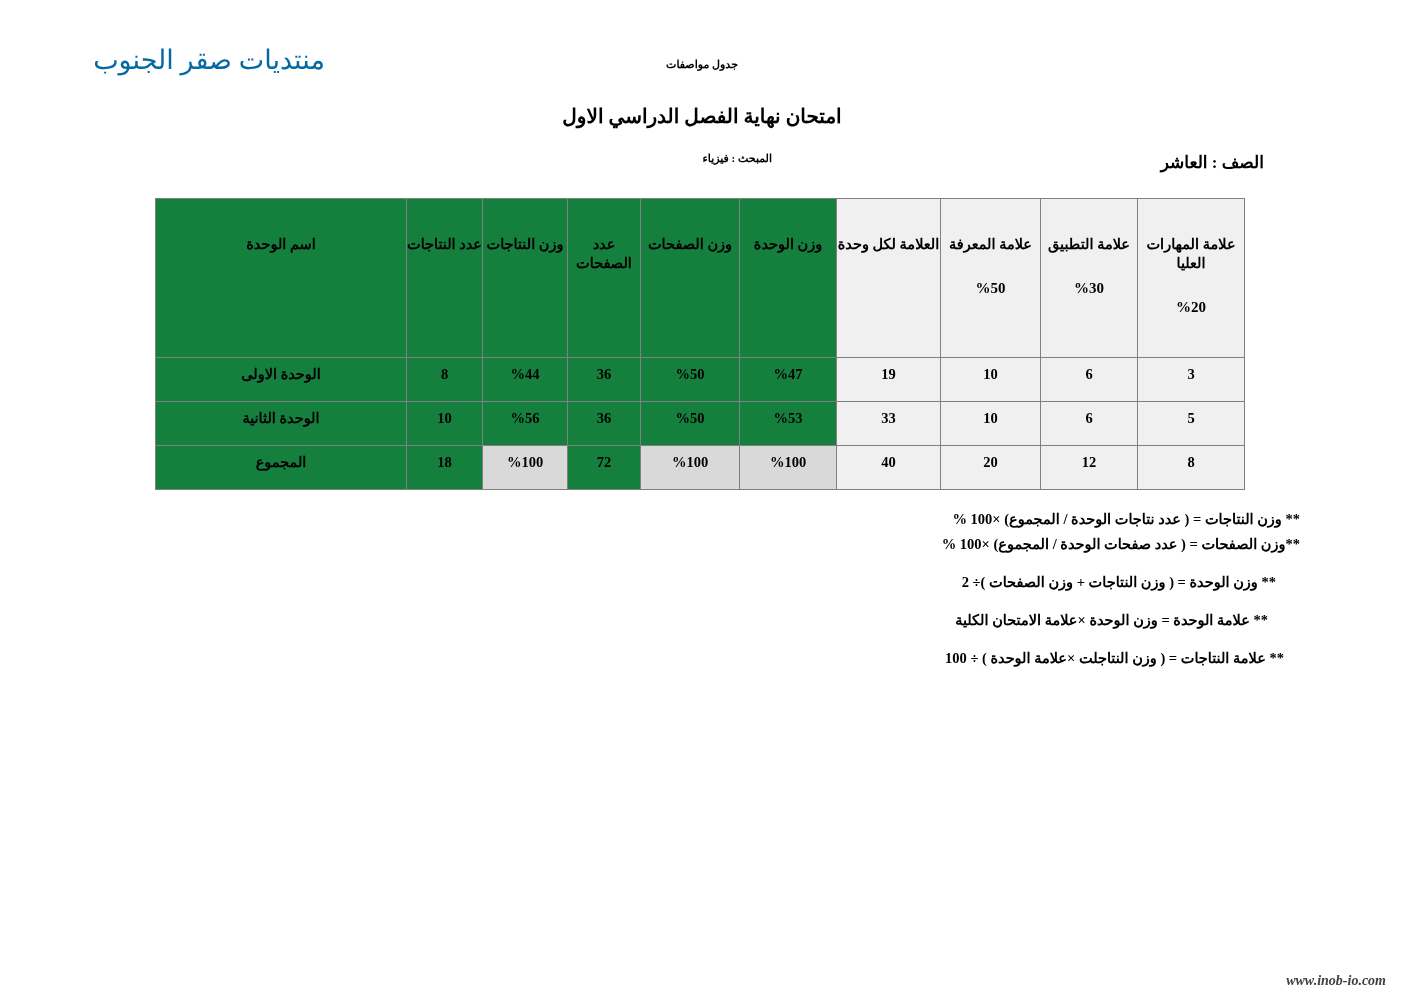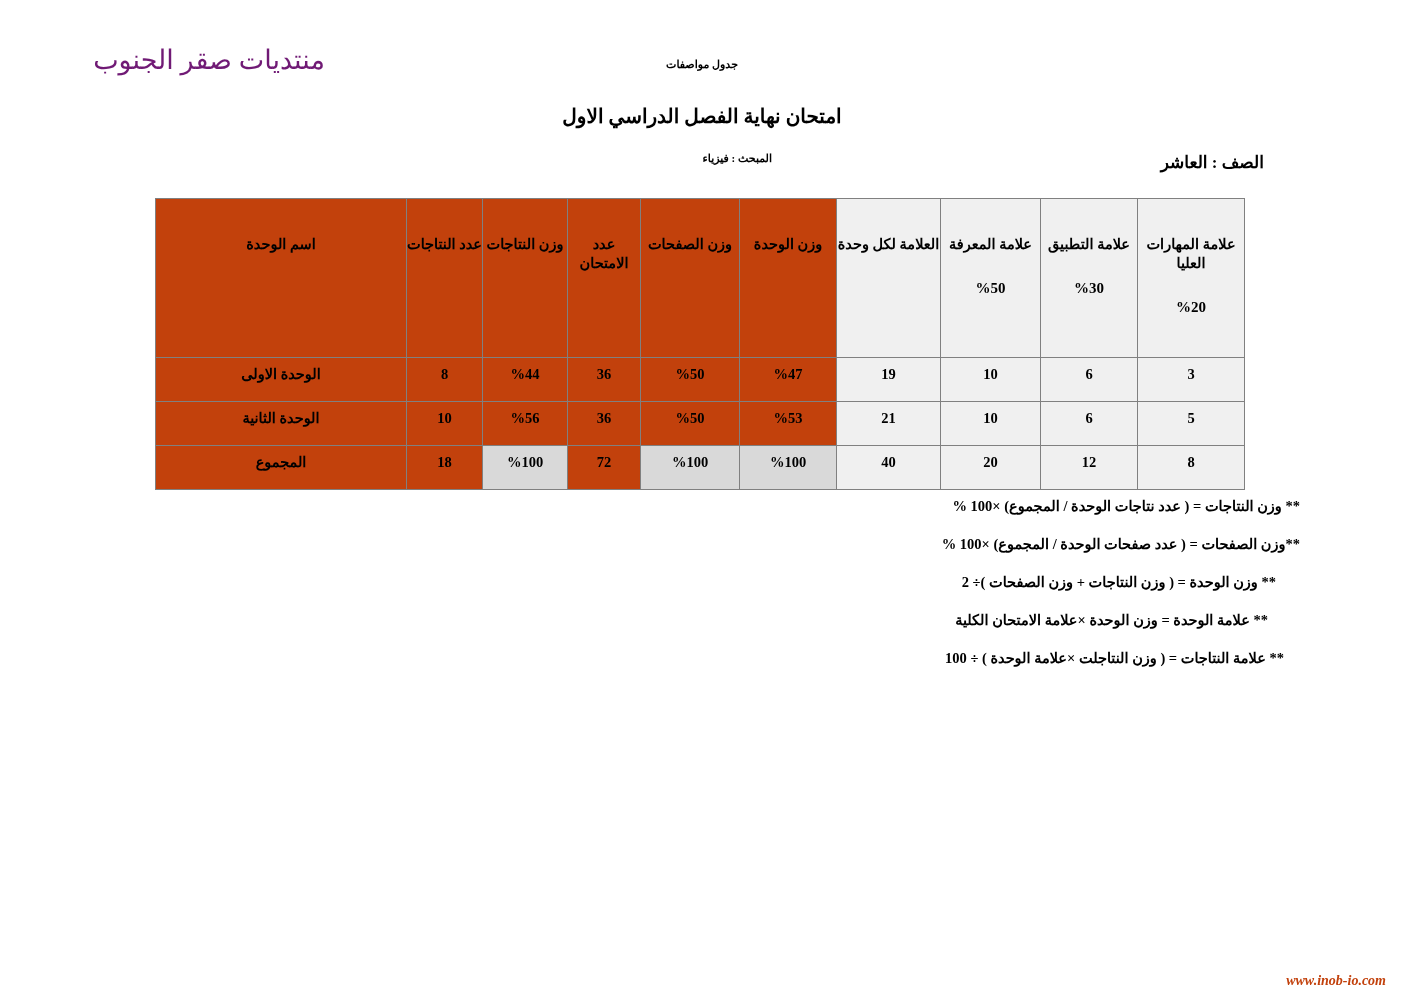--- a/index.html
+++ b/index.html
@@ -24,21 +24,21 @@
   
   .watermark {
     position: absolute;
     left: 44px;
     top: 44px;
     width: 330px;
     text-align: center;
     font-family: "Liberation Serif", "DejaVu Serif", serif;
     font-size: 27px;
     font-weight: 400;
-    color: #701a75;
+    color: #0369a1;
     direction: rtl;
     white-space: nowrap;
     letter-spacing: 0.5px;
   }
 
   
   .doc-title {
     position: absolute;
     left: 0;
     top: 58px;
@@ -98,21 +98,21 @@
     direction: rtl;
     table-layout: fixed;
   }
   table.spec td, table.spec th {
     border: 1px solid #808080;
     padding: 0;
     vertical-align: top;
     text-align: center;
     font-size: 14.5px;
     font-weight: bold;
-    background: #c2410c;
+    background: #15803d;
   }
   table.spec tr.hdr th {
     height: 158px;
     vertical-align: top;
   }
   .hdr-inner {
     display: block;
     padding-top: 36px;
     line-height: 1.32;
   }
@@ -163,37 +163,37 @@
     direction: rtl;
   }
   .note {
     position: absolute;
     right: 104px;
     font-size: 14.5px;
     font-weight: bold;
     white-space: nowrap;
     direction: rtl;
   }
-  .note.n0 { top: 0px;   right: 104px; }
+  .note.n0 { top: 13px;   right: 104px; }
   .note.n1 { top: 38px;  right: 104px; }
   .note.n2 { top: 76px;  right: 128px; }
   .note.n3 { top: 114px; right: 136px; }
   .note.n4 { top: 152px; right: 120px; }
 
   
   .footer-url {
     position: absolute;
     right: 18px;
     bottom: 4px;
     font-family: "Liberation Serif", "DejaVu Serif", serif;
     font-size: 14px;
     font-weight: bold;
     font-style: italic;
     direction: ltr;
-    color: #c2410c;
+    color: #404040;
   }
 </style>
 </head>
 <body>
 
 <div class="page">
 
   <div class="watermark">منتديات صقر الجنوب</div>
 
   <div class="doc-title">جدول مواصفات</div>
@@ -224,21 +224,21 @@
           <th class="c-unitmk shade-light">
             <span class="hdr-inner">العلامة لكل وحدة</span>
           </th>
           <th class="c-unitw">
             <span class="hdr-inner">وزن الوحدة</span>
           </th>
           <th class="c-pagesw">
             <span class="hdr-inner">وزن الصفحات</span>
           </th>
           <th class="c-pagesn">
-            <span class="hdr-inner">عدد الامتحان</span>
+            <span class="hdr-inner">عدد الصفحات</span>
           </th>
           <th class="c-outw">
             <span class="hdr-inner">وزن النتاجات</span>
           </th>
           <th class="c-outn">
             <span class="hdr-inner">عدد النتاجات</span>
           </th>
           <th class="c-name">
             <span class="hdr-inner">اسم الوحدة</span>
           </th>
@@ -281,21 +281,21 @@
           <td class="c-skills shade-light">
               <span class="cell-inner num">5</span>
             </td>
           <td class="c-apply shade-light">
               <span class="cell-inner num">6</span>
             </td>
           <td class="c-know shade-light">
               <span class="cell-inner num">10</span>
             </td>
           <td class="c-unitmk shade-light">
-              <span class="cell-inner num">21</span>
+              <span class="cell-inner num">33</span>
             </td>
           <td class="c-unitw">
               <span class="cell-inner num">%53</span>
             </td>
           <td class="c-pagesw">
               <span class="cell-inner num">%50</span>
             </td>
           <td class="c-pagesn">
               <span class="cell-inner num">36</span>
             </td>

